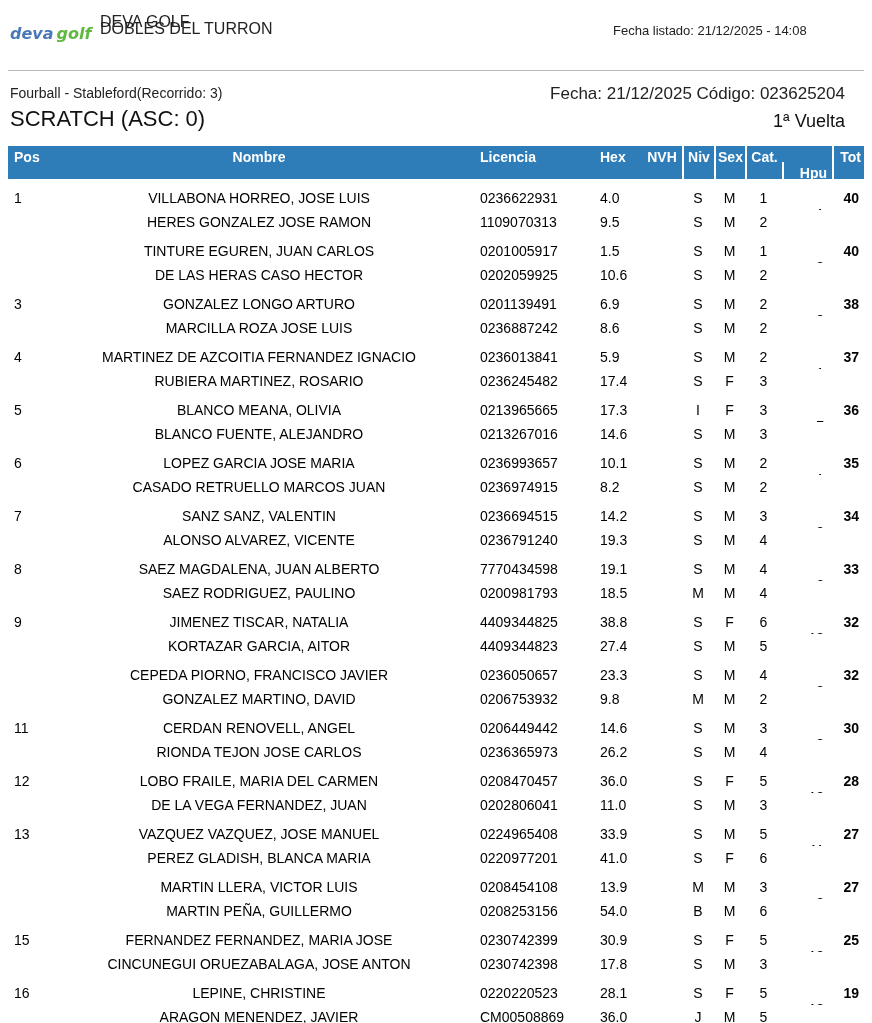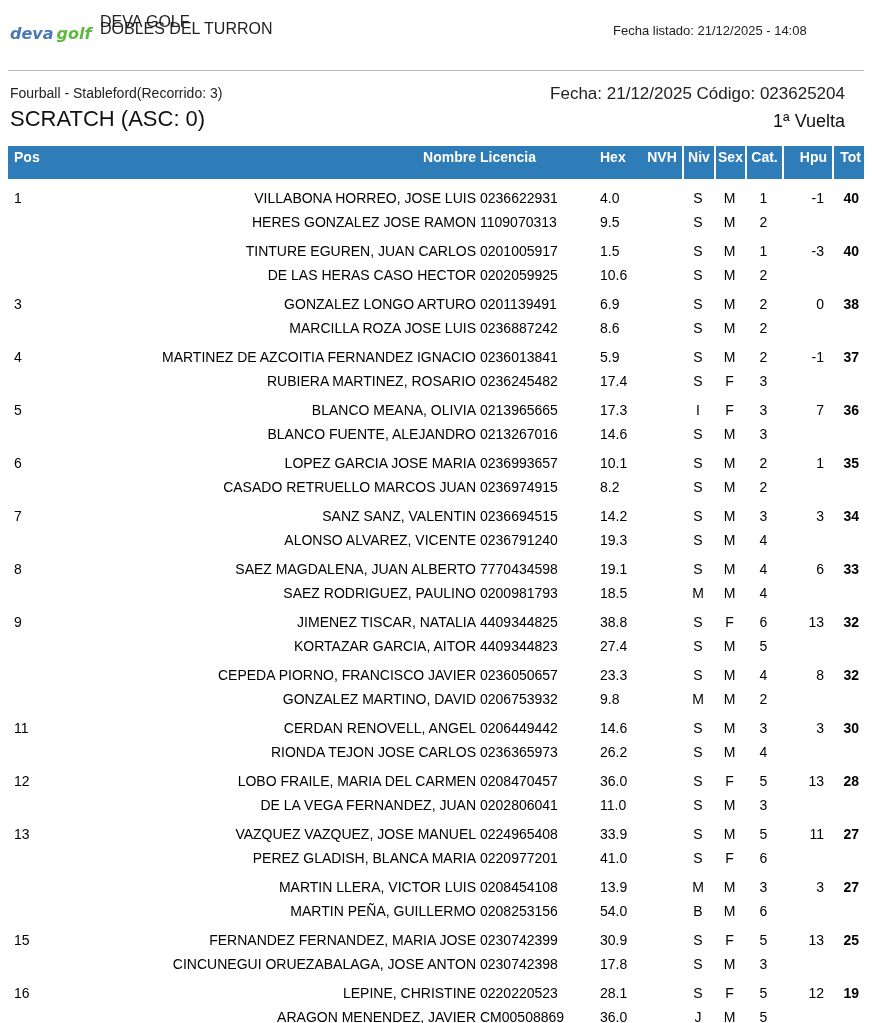--- a/index.html
+++ b/index.html
@@ -26,28 +26,28 @@
   .table { position:absolute; left:8px; top:146px; width:856px; }
   .grid-row { display:grid;
       grid-template-columns:32px 436px 116px 50px 40px 32px 31px 37px 50px 32px; }
   .thead { background:#2e7cb8; color:#ffffff; font-weight:bold; font-size:14px;
            height:33px; line-height:22px; }
   .thead .cell { overflow:hidden; white-space:nowrap; }
   .thead .sep { border-left:2px solid #ffffff; }
   .row { height:24px; line-height:24px; font-size:14px; color:#000; }
   .cell { overflow:hidden; white-space:nowrap; }
   .c-pos  { padding-left:6px; text-align:left; }
-  .c-name { padding-left:2px; text-align:right; }
+  .c-name { padding-left:2px; text-align:center; }
   .c-lic  { padding-left:4px; text-align:left; }
   .c-hex  { padding-left:8px; text-align:left; }
   .c-nvh  { text-align:center; }
   .c-niv  { text-align:center; }
   .c-sex  { text-align:center; }
   .c-cat  { text-align:center; }
-  .c-hpu  { text-align:right; padding-right:8px; }
+  .c-hpu  { text-align:right; padding-right:8px;margin-top:16px; }
   .c-tot  { text-align:right; padding-right:5px; }
   .thead .c-hpu { padding-right:5px; }
   .thead .c-tot { padding-right:3px; }
   .row .c-tot { font-weight:bold; }
   .tbody { padding-top:2px; }
   .group { padding-top:5px; }
 </style>
 </head>
 <body>
 

